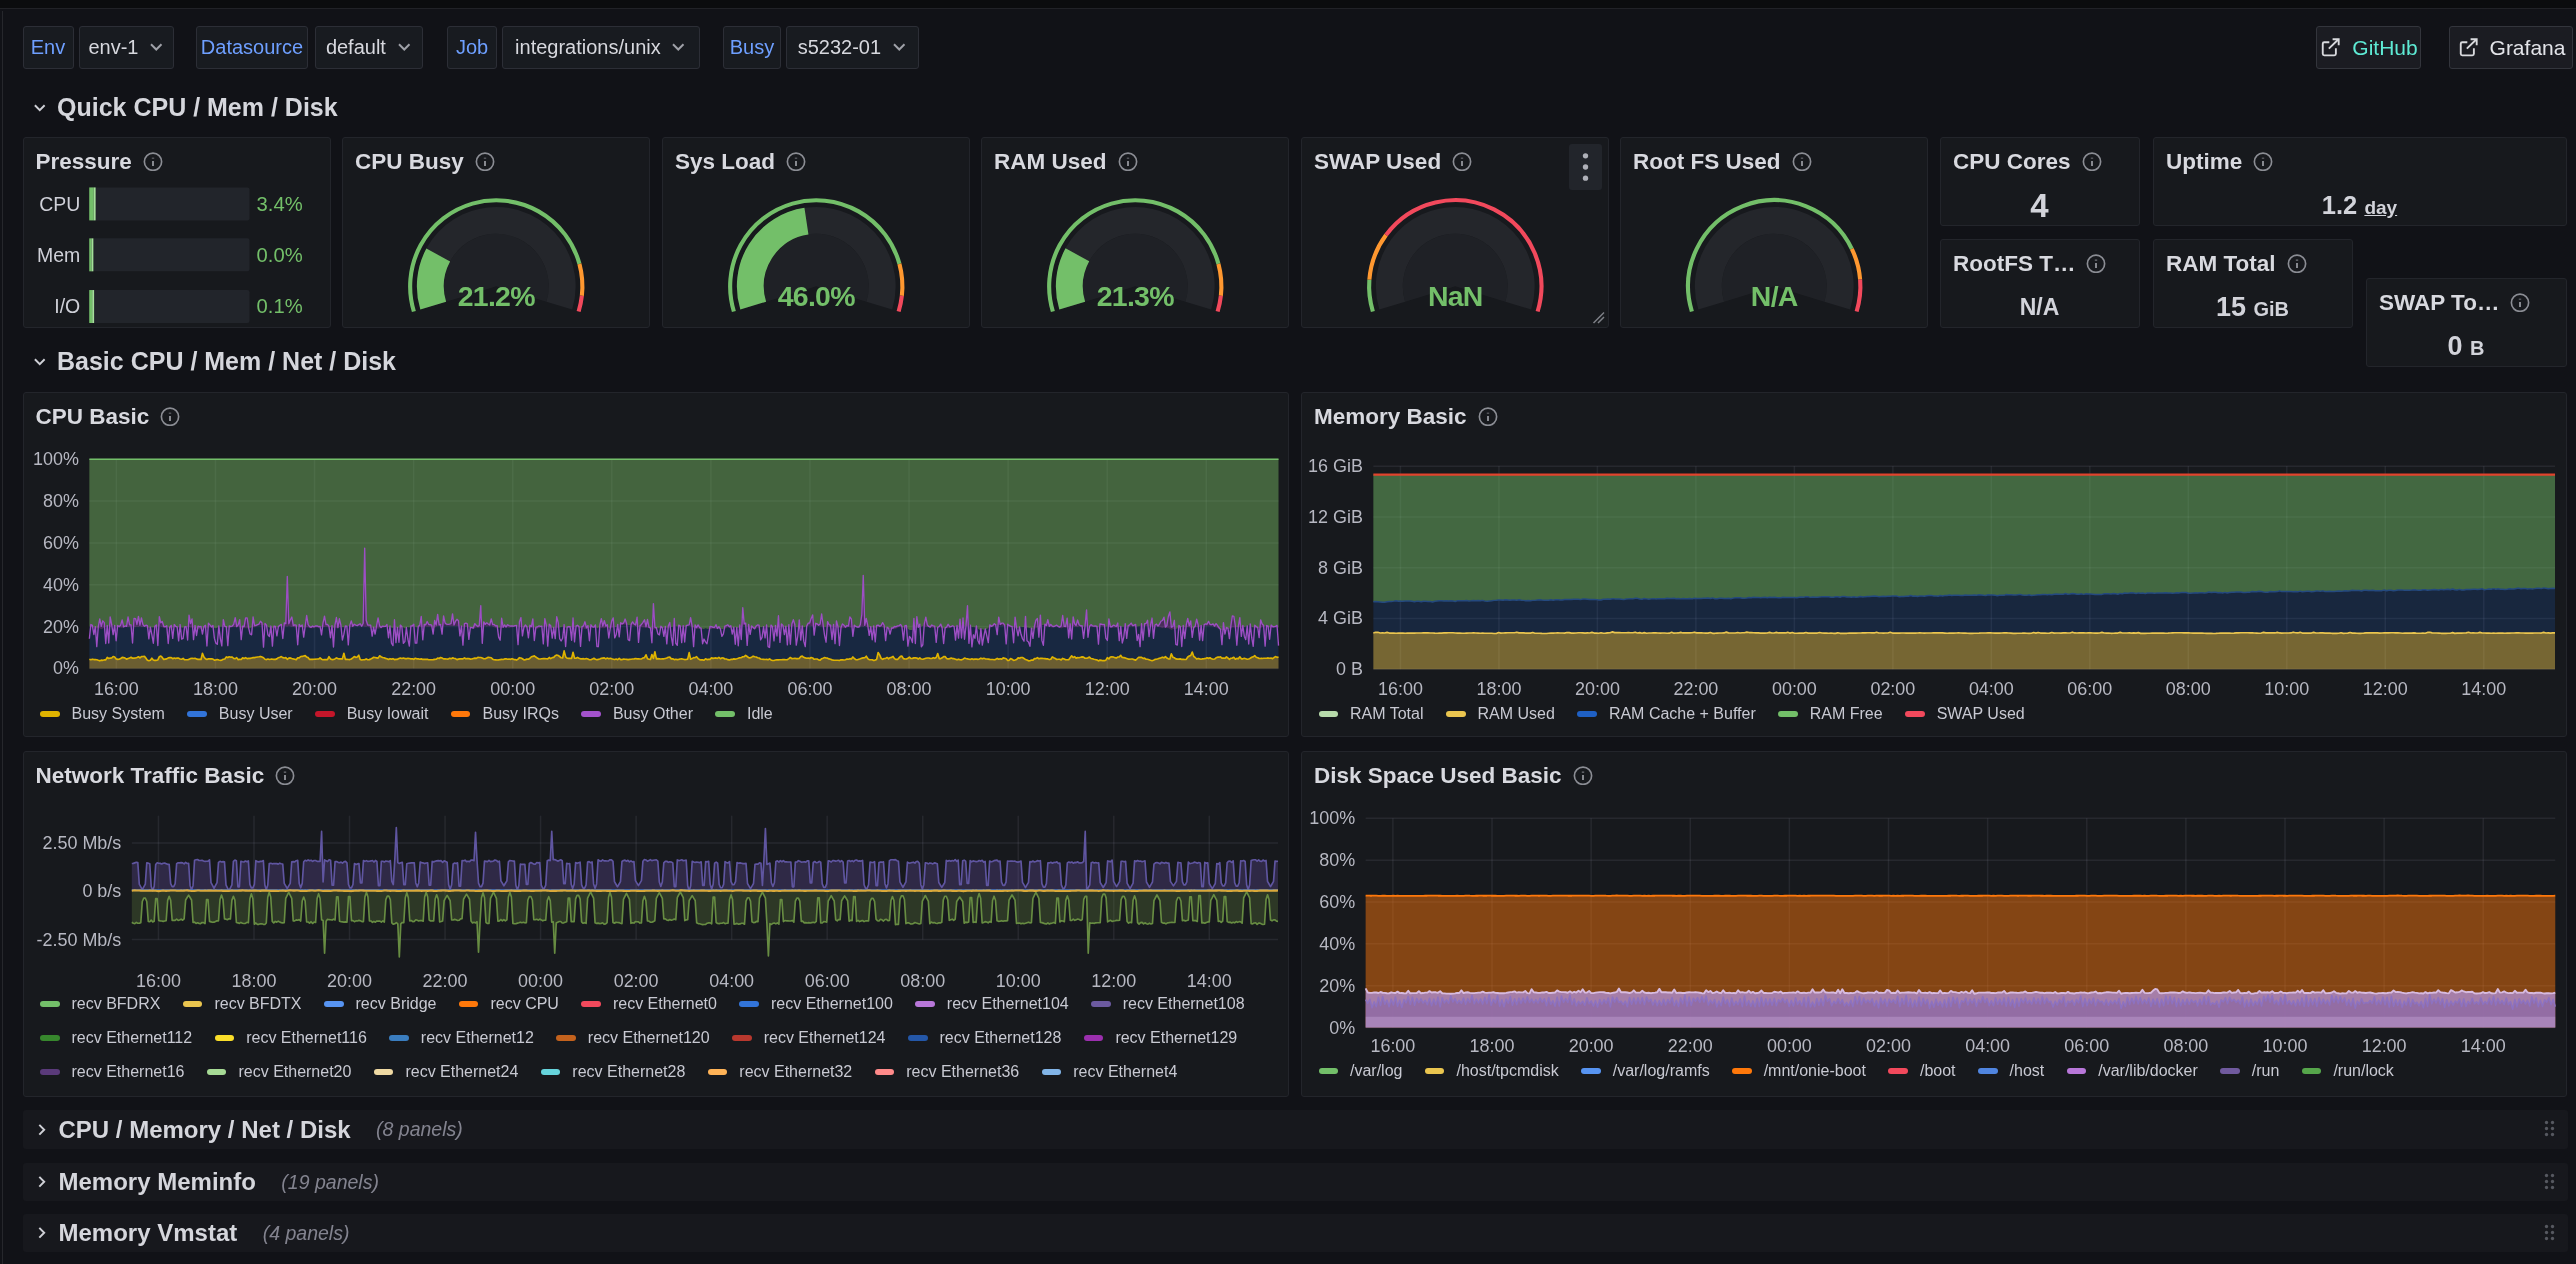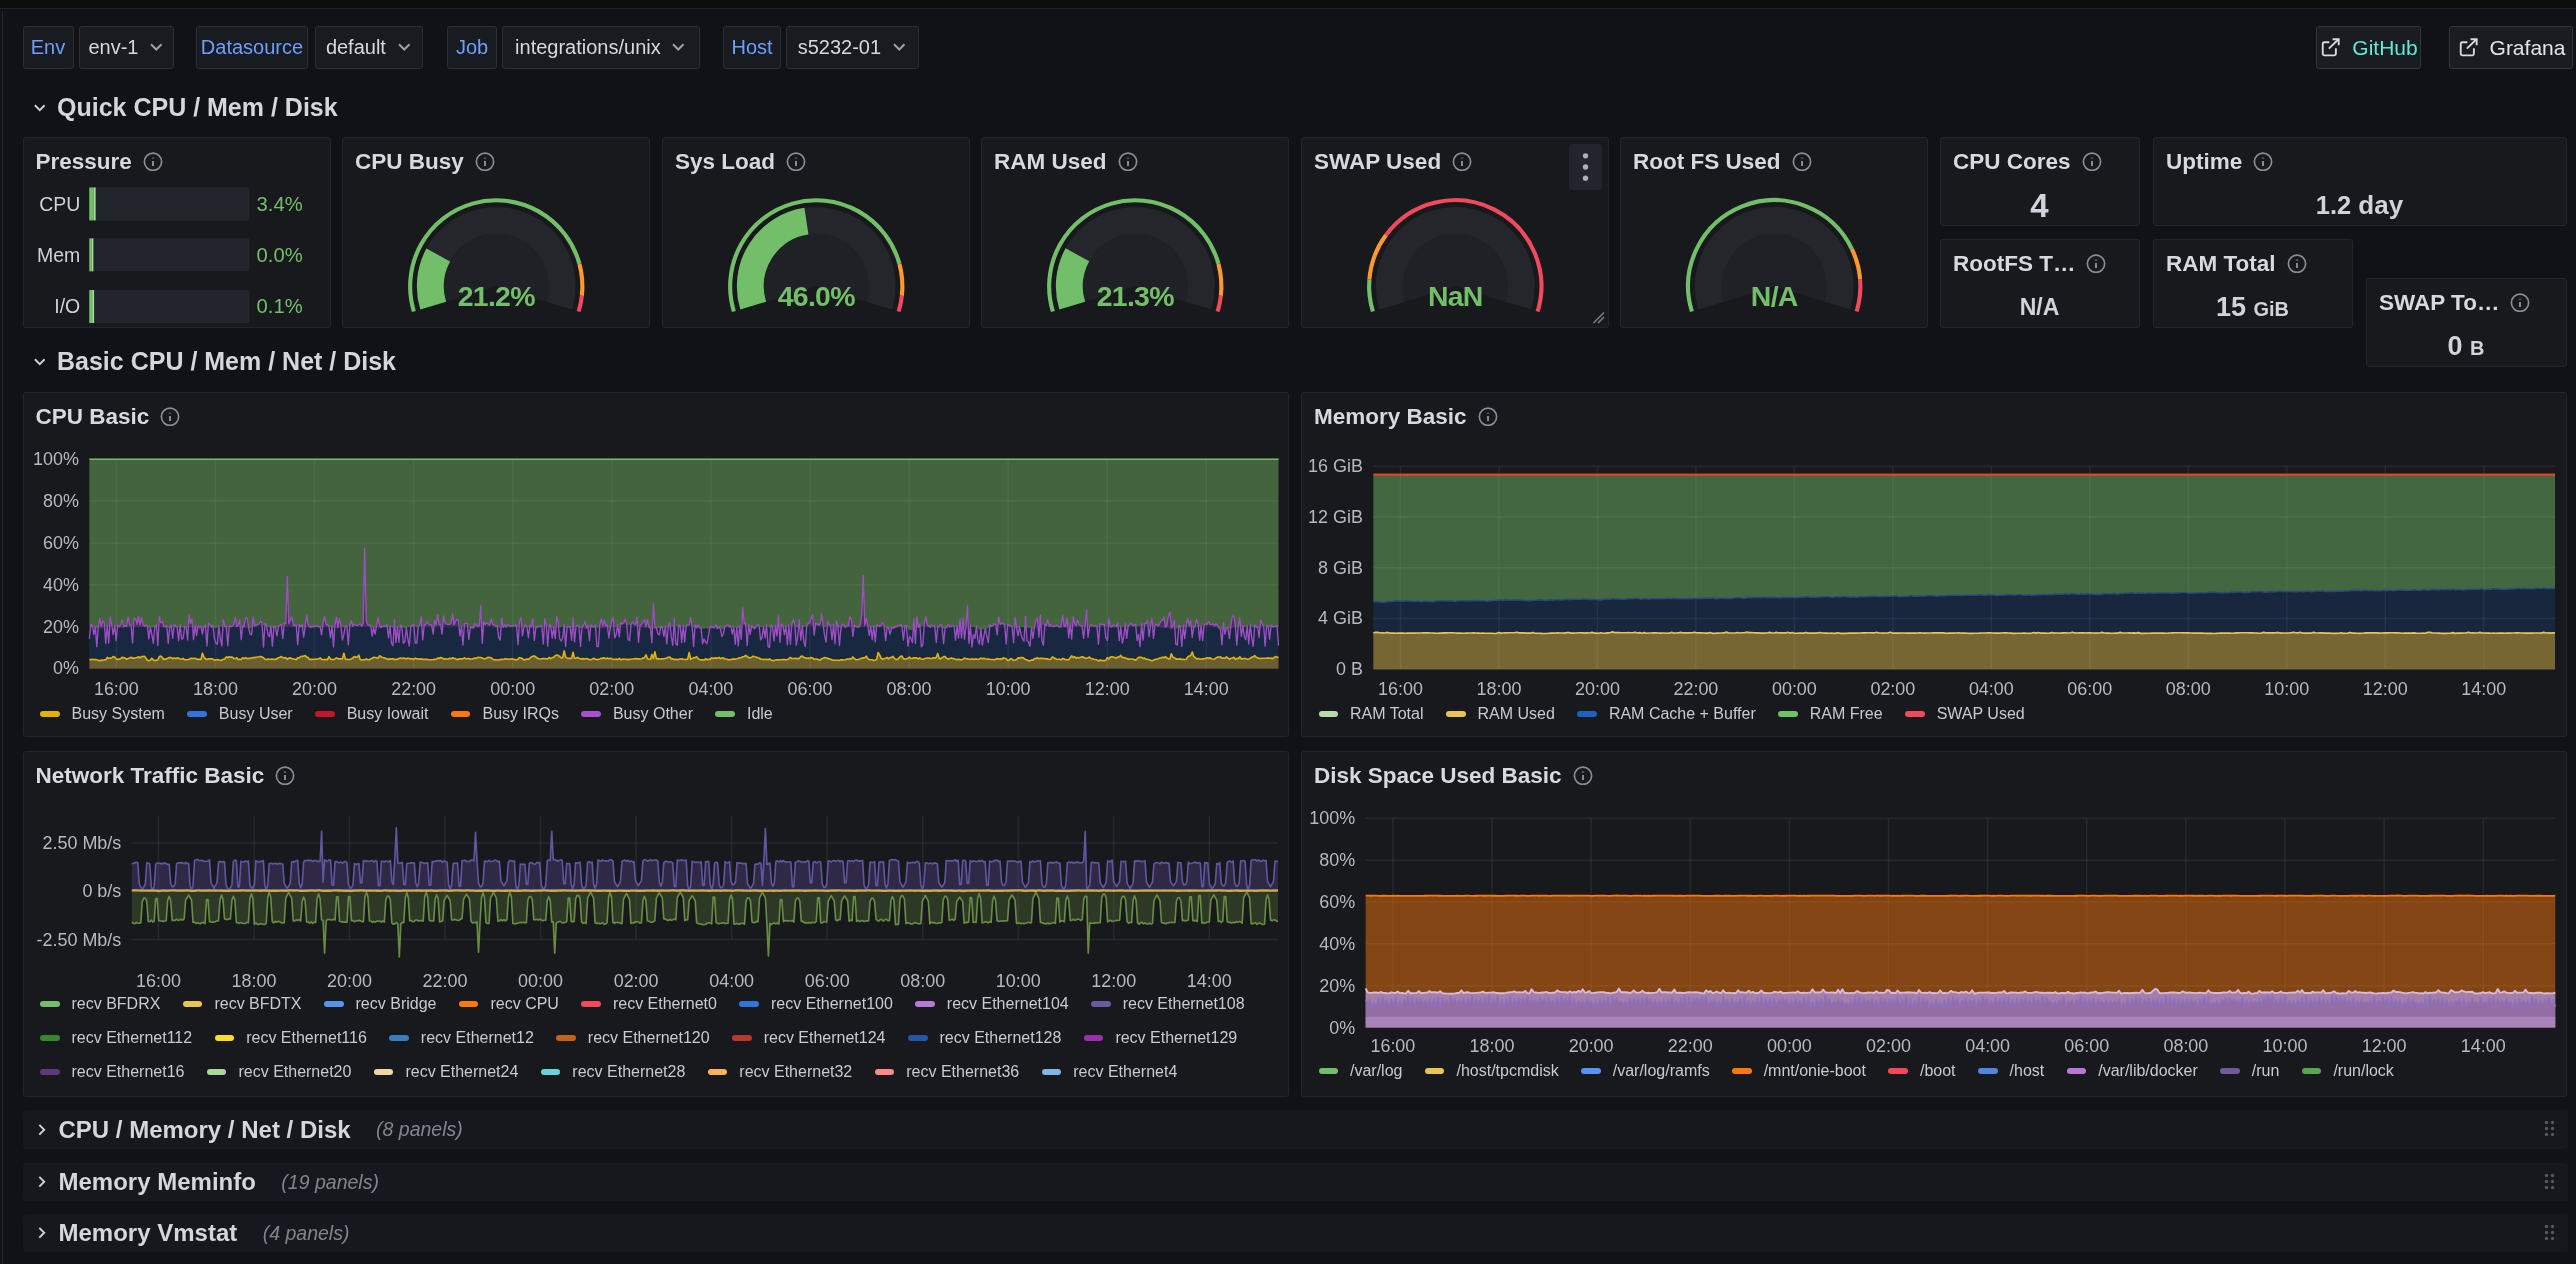--- a/index.html
+++ b/index.html
@@ -37,21 +37,21 @@
 <div class="vbox" style="left:315px;width:108px;">default<svg class="chev" width="16.5" height="10.5" viewBox="0 0 22 14">
       <polyline points="4,3 11,10 18,3" fill="none" stroke="#9fa1a8" stroke-width="2.6"></polyline>
     </svg></div>
 <div class="vbox" style="left:447px;width:50px;">
     <span class="vlabel">Job</span>
   </div>
 <div class="vbox" style="left:502px;width:198px;">integrations/unix<svg class="chev" width="16.5" height="10.5" viewBox="0 0 22 14">
       <polyline points="4,3 11,10 18,3" fill="none" stroke="#9fa1a8" stroke-width="2.6"></polyline>
     </svg></div>
 <div class="vbox" style="left:723px;width:58px;">
-    <span class="vlabel">Host</span>
+    <span class="vlabel">Busy</span>
   </div>
 <div class="vbox" style="left:786px;width:133px;">s5232-01<svg class="chev" width="16.5" height="10.5" viewBox="0 0 22 14">
       <polyline points="4,3 11,10 18,3" fill="none" stroke="#9fa1a8" stroke-width="2.6"></polyline>
     </svg></div>
 <div class="vbox" style="left:2316px;width:105px;background:#1b1c22;border-color:#33353c;color:#5eead4;font-weight:500;font-size:21px;"><svg width="22.5" height="22.5" viewBox="0 0 24 24" style="margin-right:10.5px">
       <g fill="none" stroke="#d9dade" stroke-width="2">
         <path d="M18 13v6a1.6 1.6 0 0 1-1.6 1.6H5.6A1.6 1.6 0 0 1 4 19V8.2a1.6 1.6 0 0 1 1.6-1.6H11"></path>
         <path d="M14.5 3.4H21v6.5"></path>
         <path d="M10.5 13.5 20.5 3.7"></path>
       </g>
@@ -206,21 +206,21 @@
   </div>
 <div class="panel" style="left:2153px;top:137px;width:414px;height:89px;">
     <div class="ptitle" style="top:10.5px;">Uptime<svg width="30" height="19.5" viewBox="0 0 40 26" style="margin-left:3px">
         <g stroke="#8b8d94" fill="none" stroke-width="2.2">
           <circle cx="24" cy="13" r="11.5"></circle>
           <line x1="24" y1="12" x2="24" y2="18.5" stroke-width="2.6"></line>
           <line x1="24" y1="7.5" x2="24" y2="8.8" stroke-width="3.2"></line>
         </g>
       </svg></div>
     <div class="statv" style="top:45px;height:45px;width:411px;font-size:25.5px;">
-      <span>1.2&nbsp;<span style="font-size:26px;">day</span></span>
+      <span>1.2&nbsp;<span style="font-size:19px;text-decoration:underline;">day</span></span>
     </div>
   </div>
 <div class="panel" style="left:1940px;top:239px;width:200px;height:89px;">
     <div class="ptitle" style="top:10.5px;">RootFS T…<svg width="30" height="19.5" viewBox="0 0 40 26" style="margin-left:3px">
         <g stroke="#8b8d94" fill="none" stroke-width="2.2">
           <circle cx="24" cy="13" r="11.5"></circle>
           <line x1="24" y1="12" x2="24" y2="18.5" stroke-width="2.6"></line>
           <line x1="24" y1="7.5" x2="24" y2="8.8" stroke-width="3.2"></line>
         </g>
       </svg></div>

